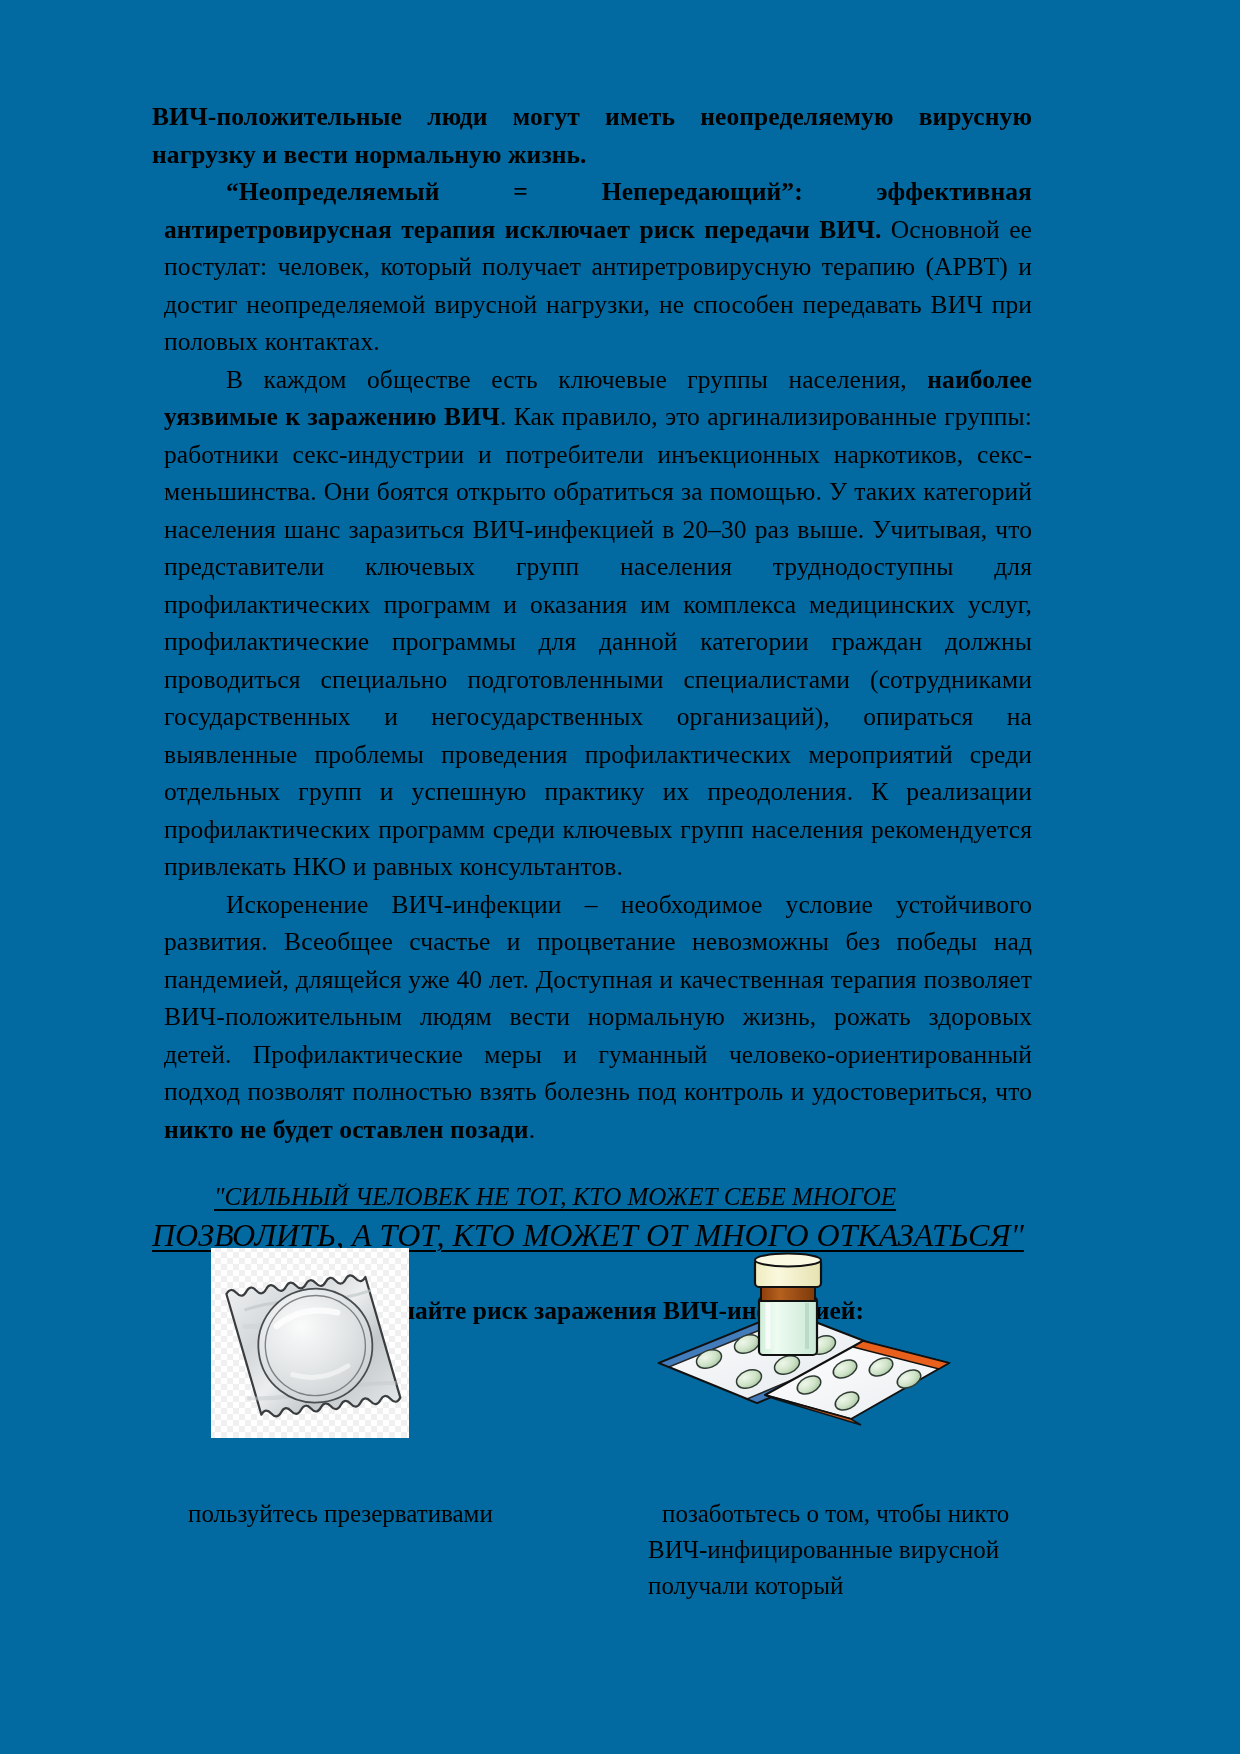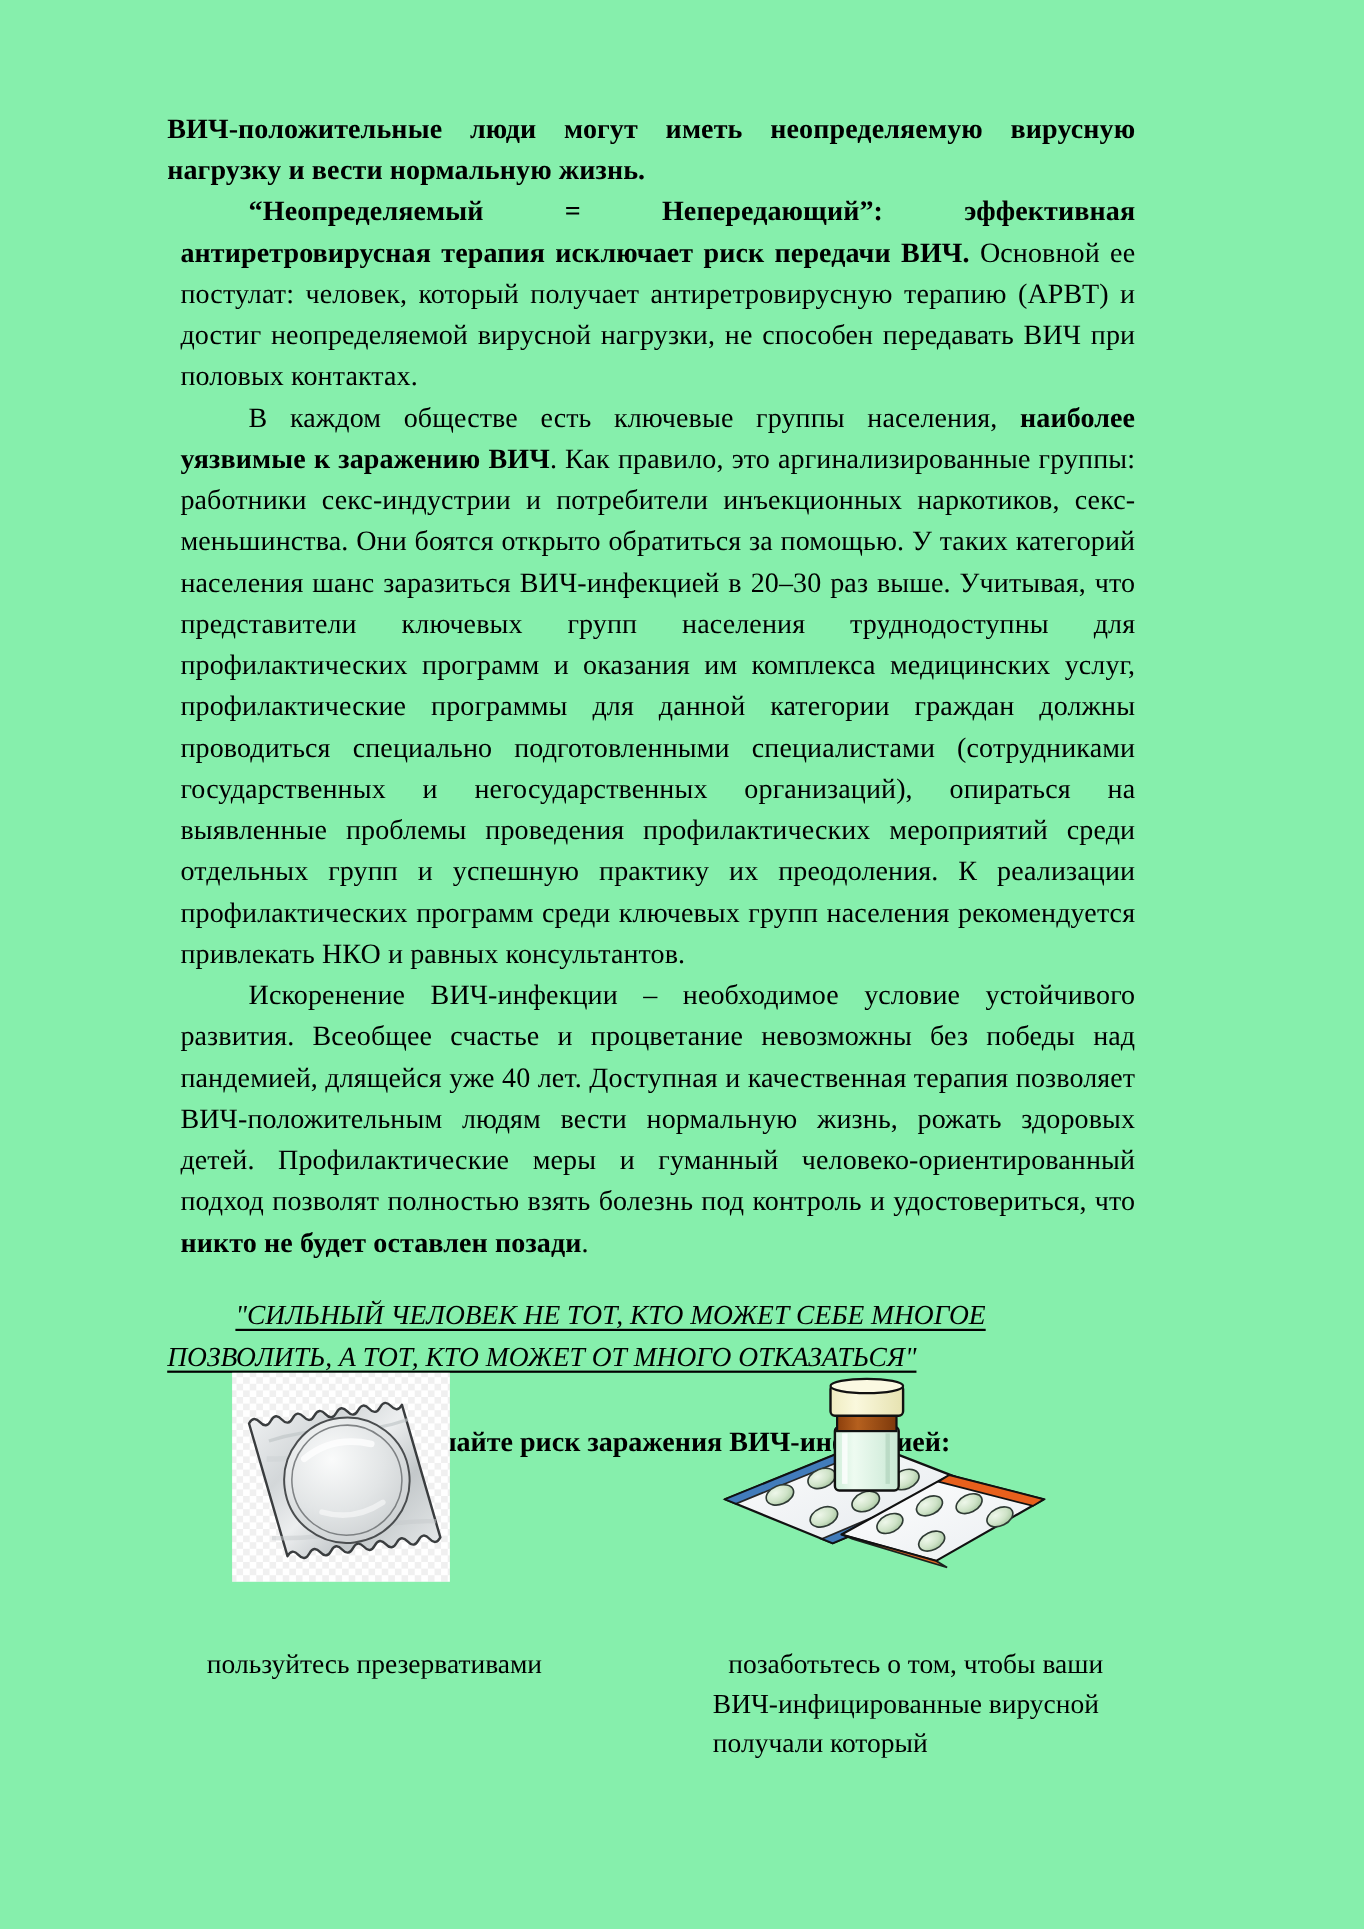--- a/index.html
+++ b/index.html
@@ -8,21 +8,21 @@
     background: #ffffff;
   }
   body {
     font-family: "Liberation Serif", "DejaVu Serif", serif;
     color: #000000;
   }
   .page {
     position: relative;
     width: 1240px;
     height: 1754px;
-    background: #86efac;
+    background: #0369a1;
     overflow: hidden;
     box-sizing: border-box;
   }
   .content {
     position: absolute;
     left: 152px;
     top: 98px;
     width: 880px;
   }
   p {
@@ -44,21 +44,21 @@
     font-style: italic;
     font-weight: normal;
     text-align: justify;
     text-justify: inter-word;
     text-indent: 62px;
     text-decoration: underline;
     text-underline-offset: 4px;
     text-decoration-thickness: 1.6px;
   }
   .quote-l2 {
-    font-size: 25px;
+    font-size: 32px;
     line-height: 38px;
     font-style: italic;
     text-align: left;
     text-decoration: underline;
     text-underline-offset: 4px;
     text-decoration-thickness: 1.6px;
   }
 
   .subhead {
     margin-top: 40px;
@@ -249,19 +249,19 @@
           <path d="M170 58 L170 104" stroke="#a8cdb5" stroke-width="4" opacity="0.55"></path>
         </g>
       </svg>
     </div>
 
   </div>
 
   <div class="captions">
     <div class="cap cap-condom">пользуйтесь презервативами</div>
     <div class="cap cap-pills">
-      <span class="first">позаботьтесь о том, чтобы ваши</span>
+      <span class="first">позаботьтесь о том, чтобы никто</span>
       <span>ВИЧ-инфицированные вирусной</span>
       <span>получали который</span>
     </div>
   </div>
 
 </div>
 
 </body></html>

